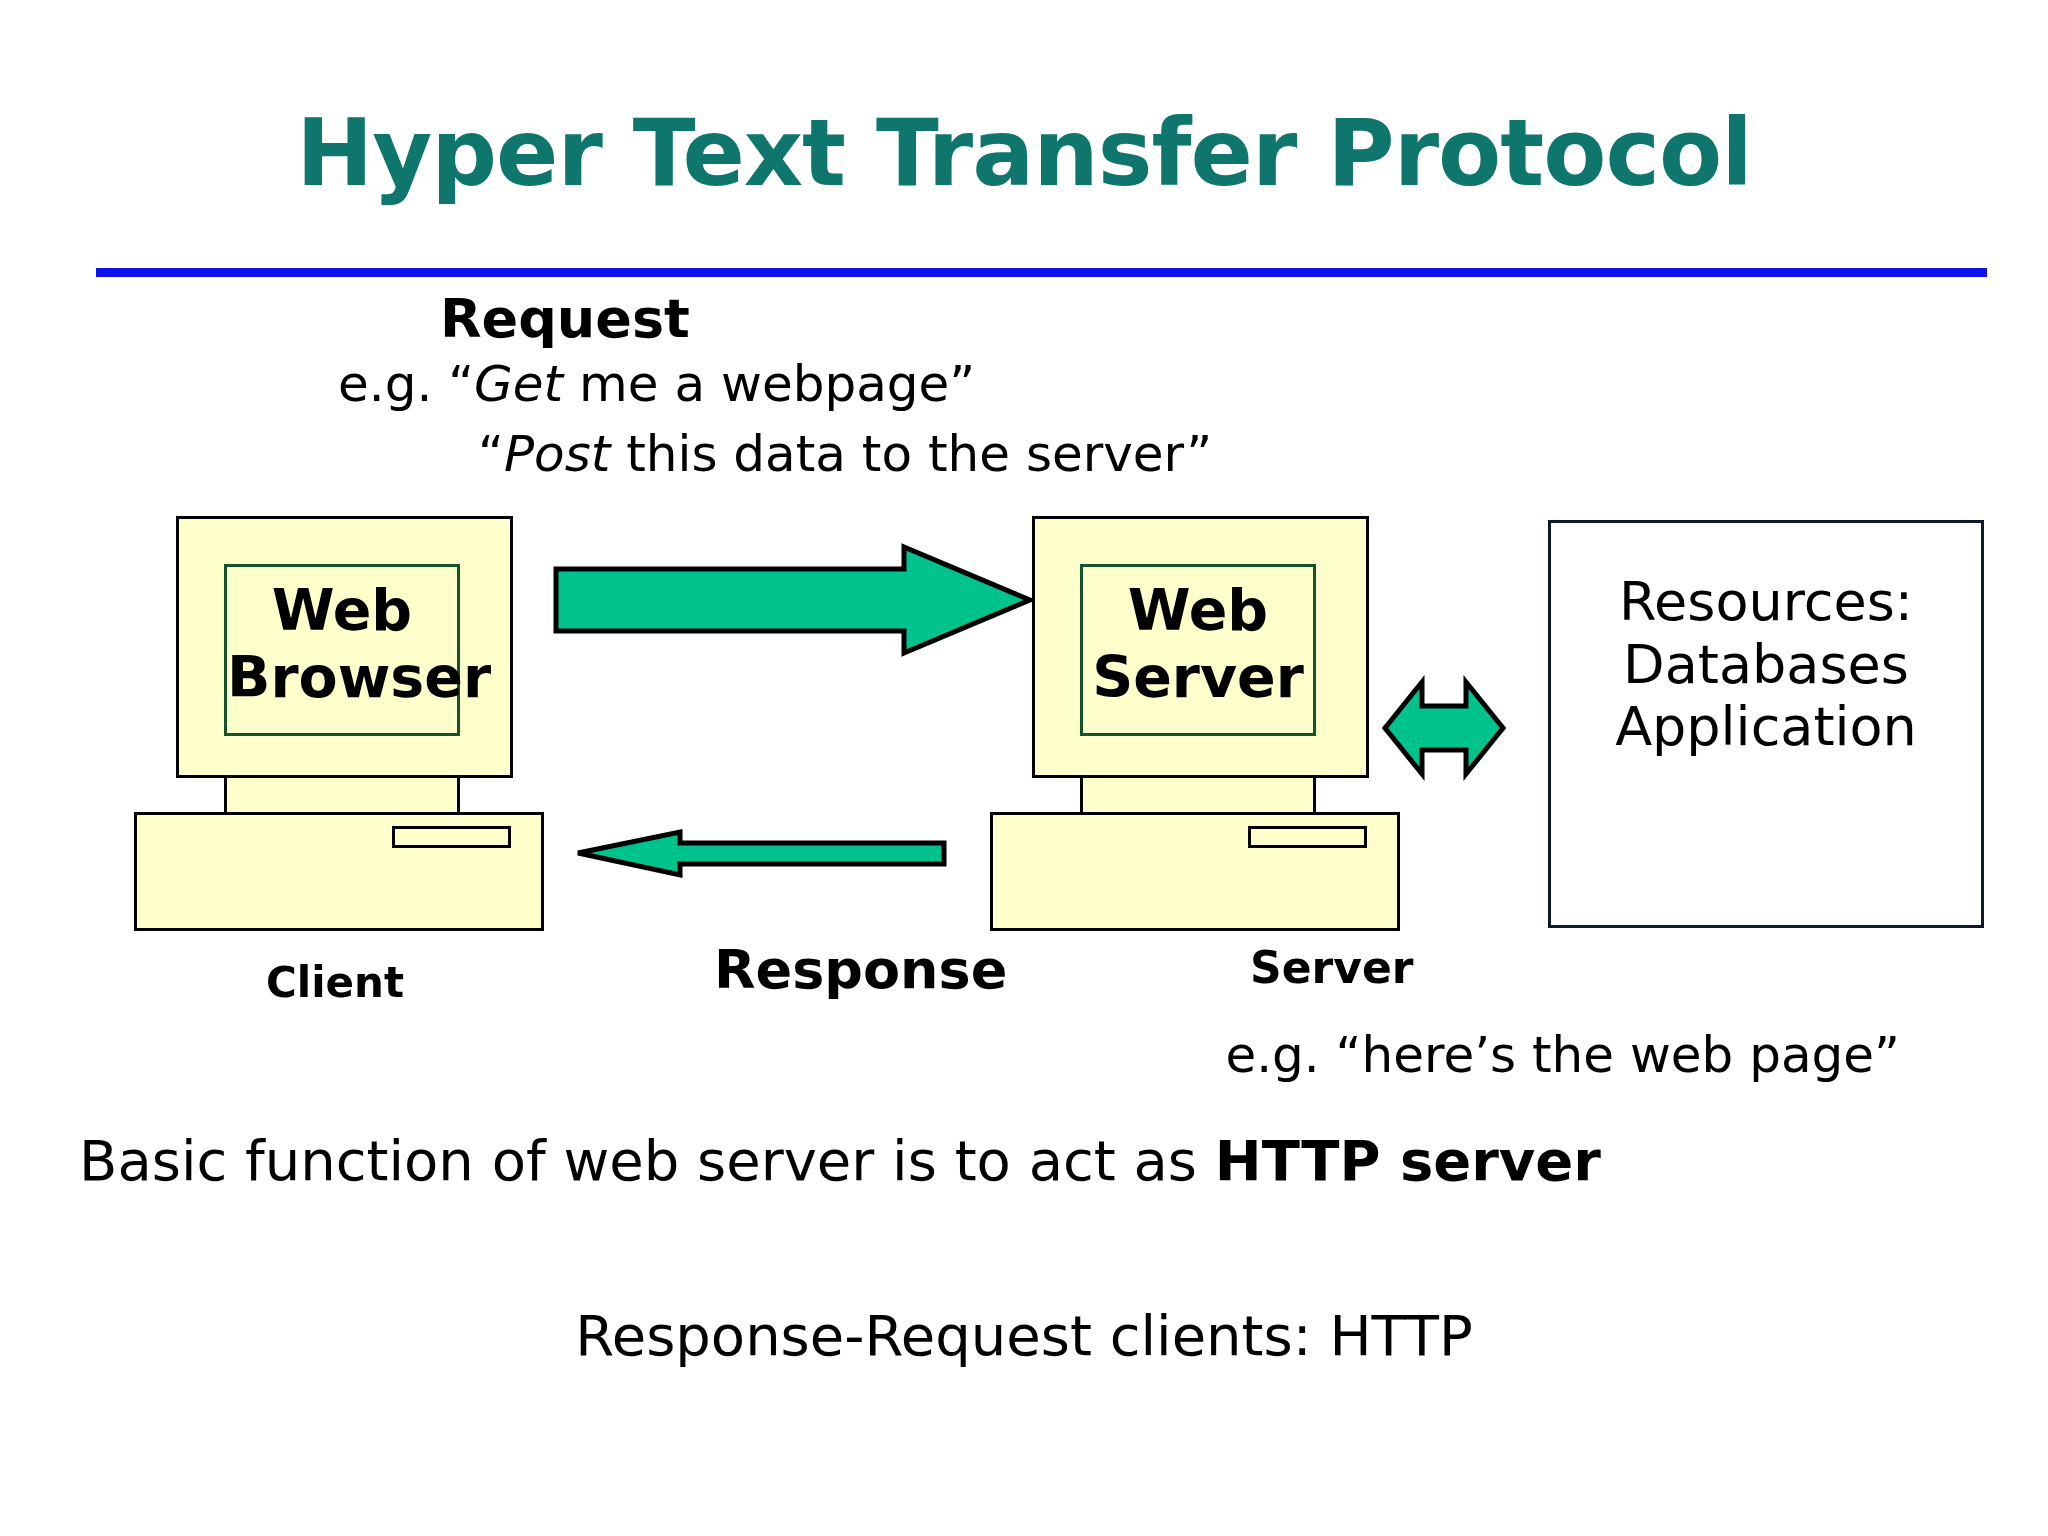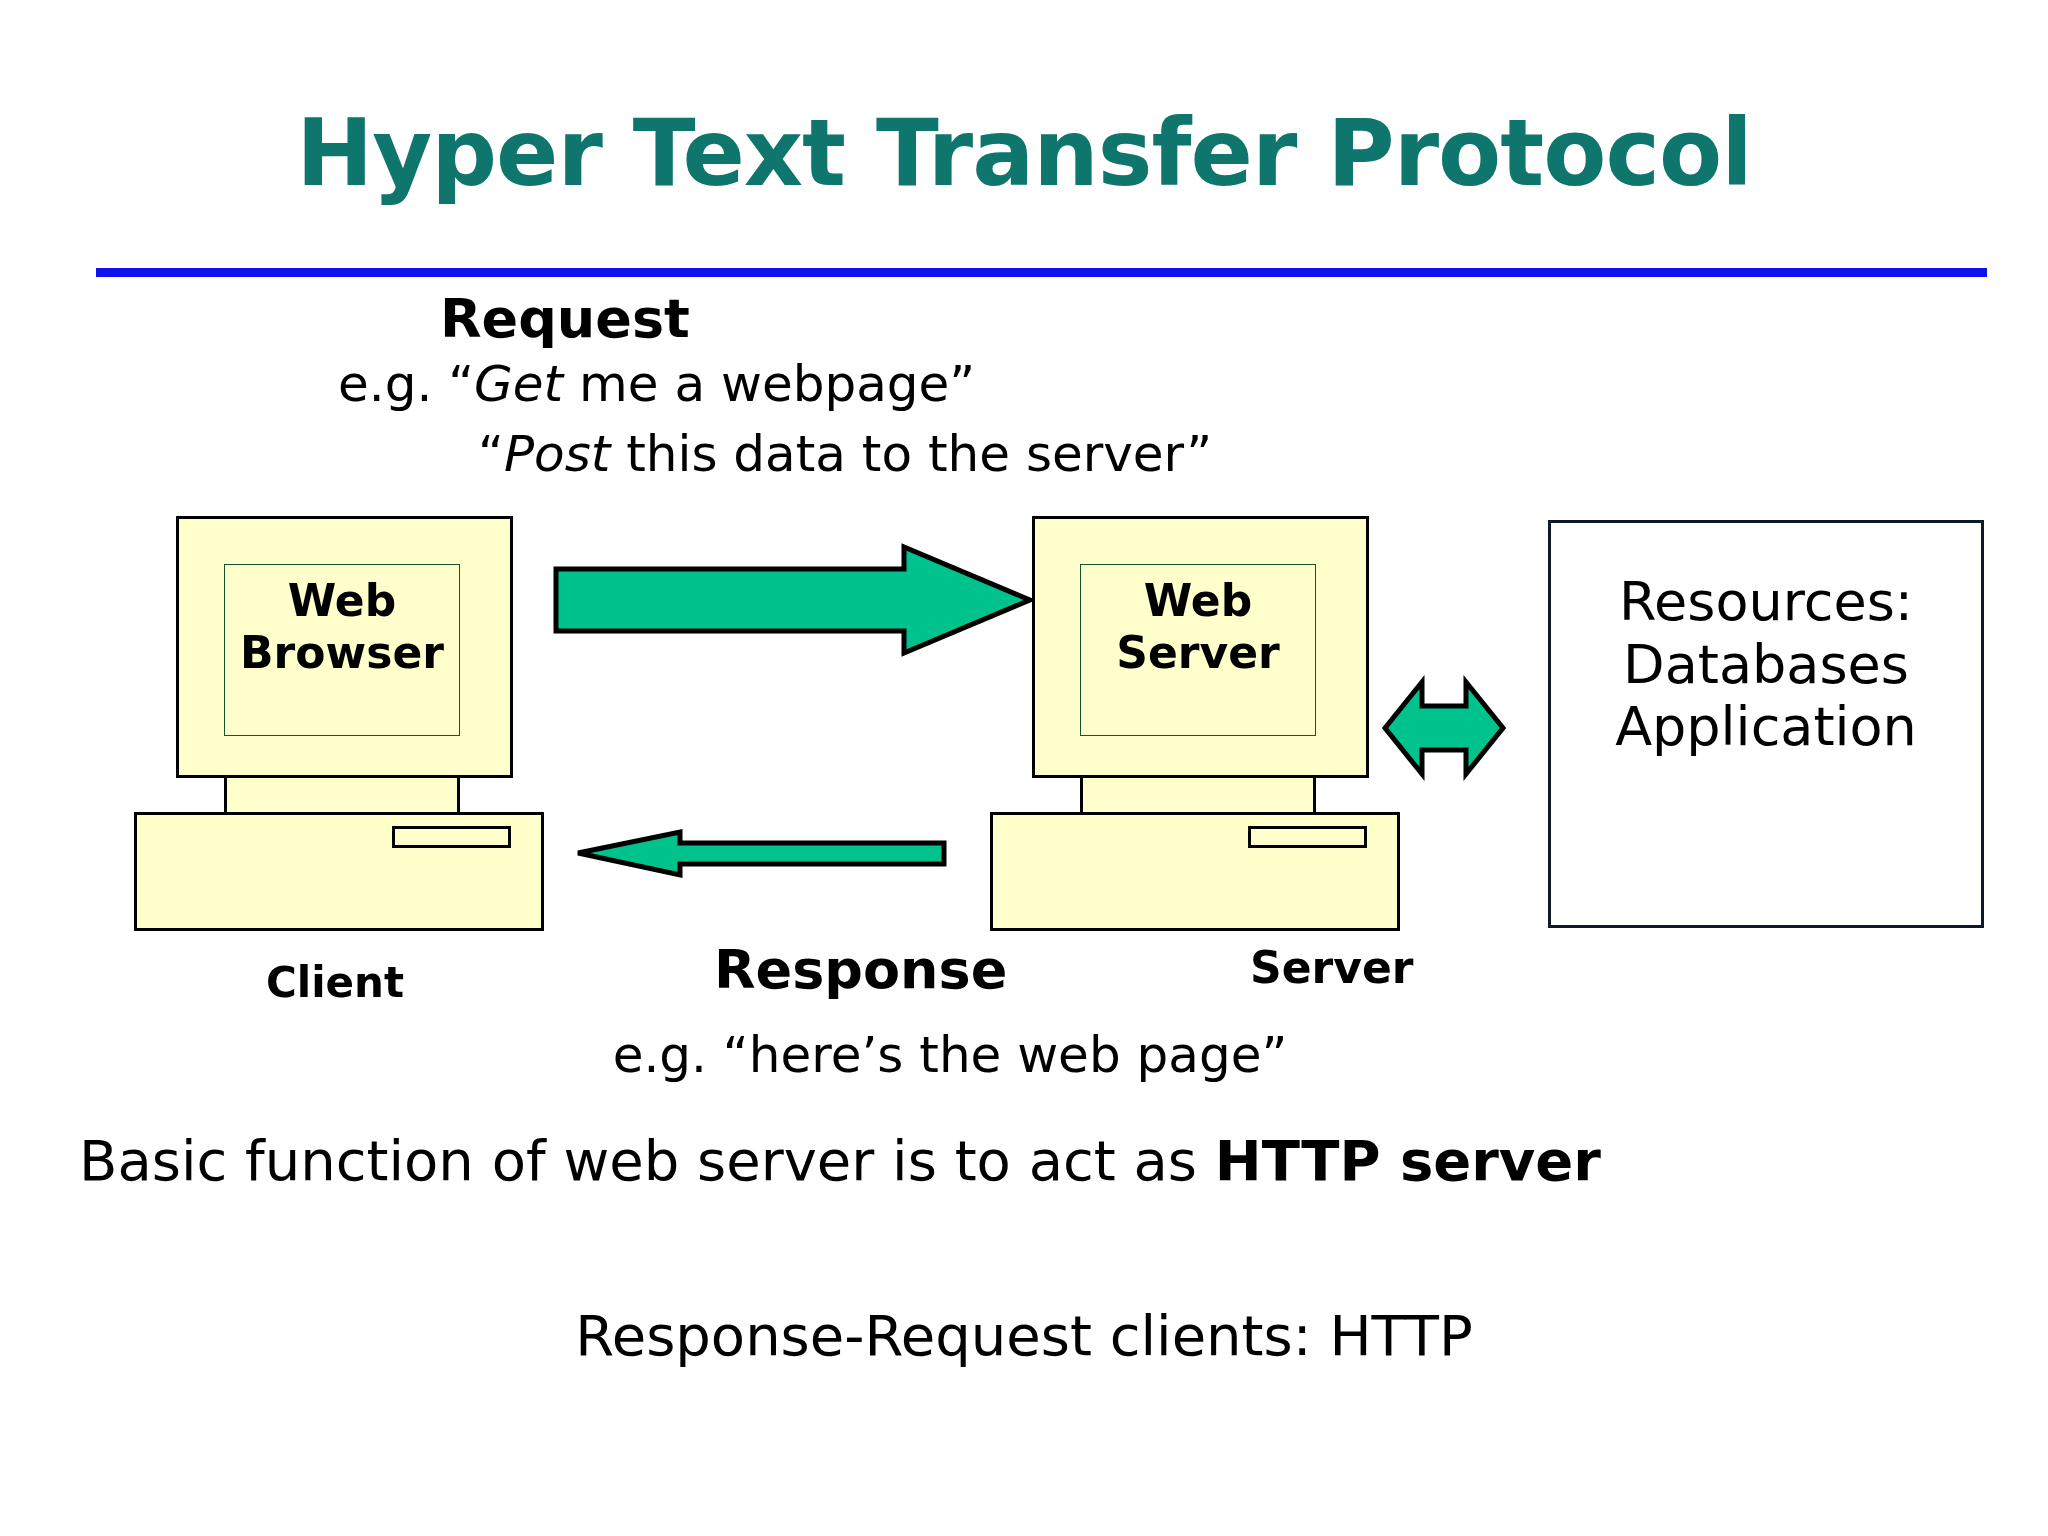--- a/index.html
+++ b/index.html
@@ -81,26 +81,26 @@
     position: absolute;
     left: 0;
     top: 0;
     background: #ffffcc;
     border: 3px solid #000000;
     box-sizing: border-box;
   }
   .screen {
     position: absolute;
     background: #ffffcc;
-    border: 1px solid #14532d;
+    border: 3px solid #14532d;
     box-sizing: border-box;
     display: block;
     text-align: center;
     font-weight: bold;
-    font-size: 44px;
+    font-size: 57px;
     line-height: 1.18;
     overflow: visible;
     padding-top: 10px;
   }
   .neck {
     position: absolute;
     background: #ffffcc;
     border-left: 3px solid #000000;
     border-right: 3px solid #000000;
     box-sizing: border-box;
@@ -156,21 +156,21 @@
     top: 938px;
     font-weight: bold;
     font-size: 54px;
     white-space: nowrap;
   }
   .response-eg {
     position: absolute;
     left: 0;
     top: 1026px;
     width: 1900px;
-    text-align: center;
+    text-align: right;
     font-size: 50px;
     white-space: nowrap;
   }
 
   
   .bottom-1 {
     position: absolute;
     left: 0;
     top: 1128px;
     width: 1680px;

